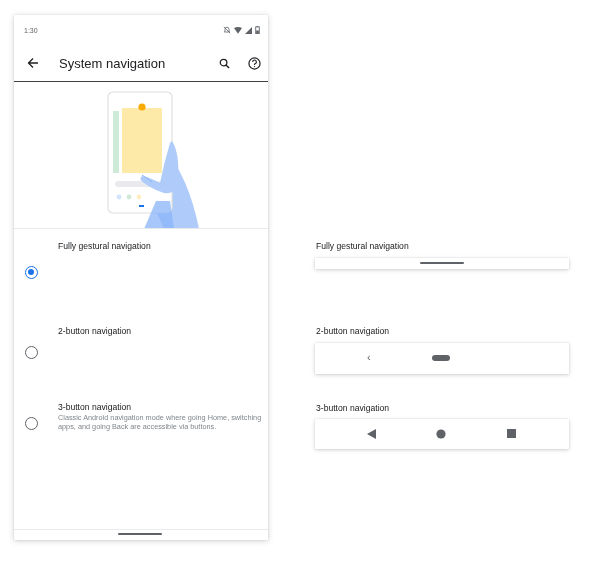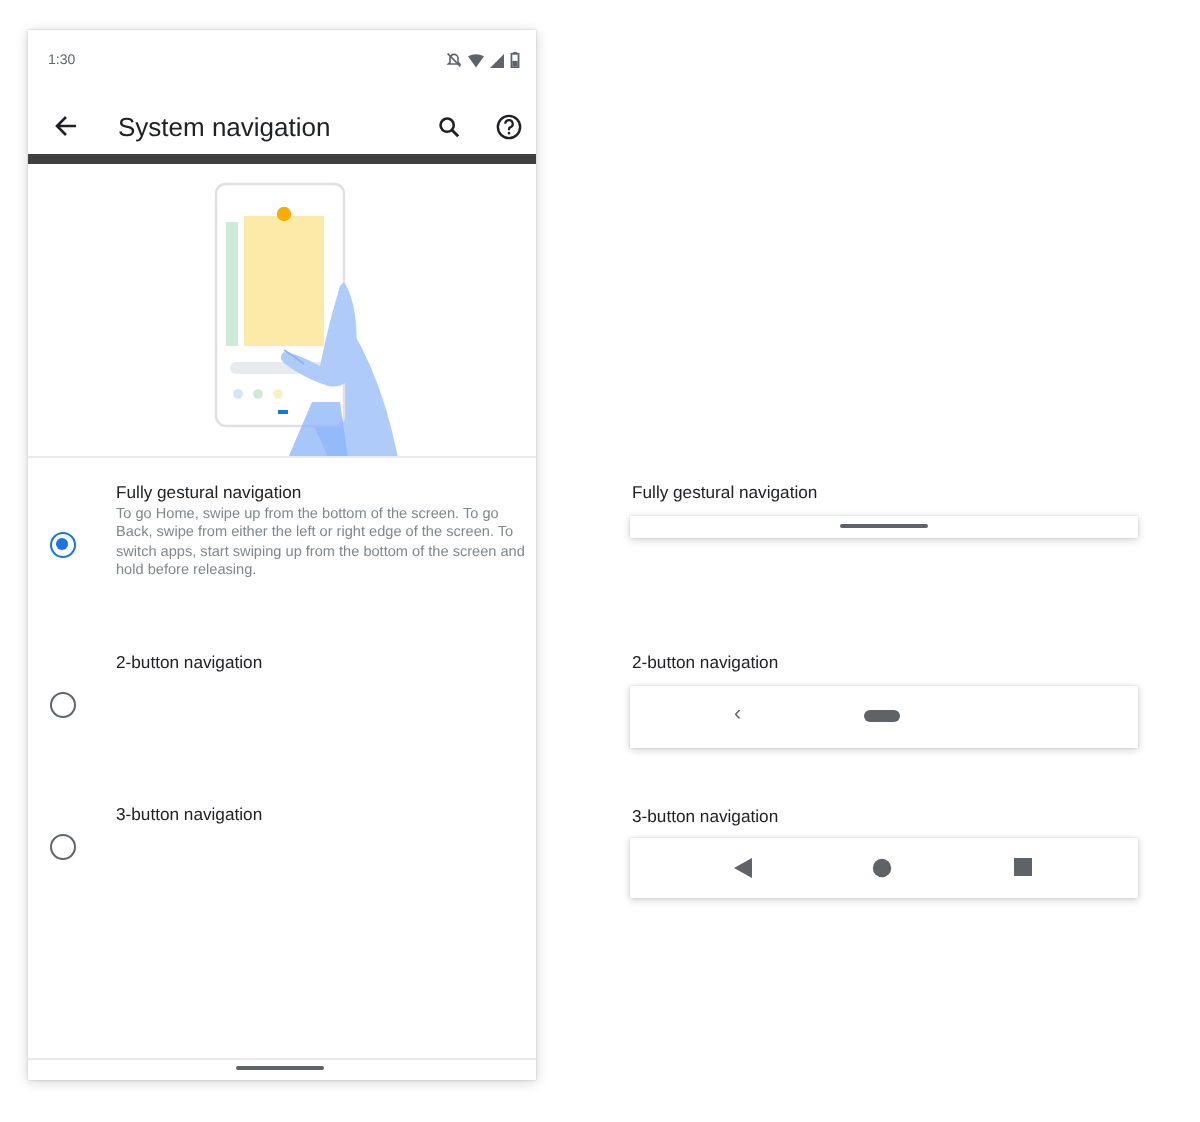--- a/index.html
+++ b/index.html
@@ -6,21 +6,21 @@
   html, body { width: 600px; height: 561px; background: #ffffff; overflow: hidden; }
   body { position: relative; font-family: "Liberation Sans", sans-serif; color: #202124; }
 
   .phone {
     position: absolute; left: 14px; top: 15px; width: 254px; height: 525px;
     background: #fff; box-shadow: 0 1px 6px rgba(0,0,0,0.18), 0 0 1px rgba(0,0,0,0.2);
   }
   .status-bar { position: absolute; left: 0; top: 0; width: 100%; height: 30px; }
   .status-time { position: absolute; left: 10px; top: 12px; font-size: 7px; color: #5f6368; }
   .status-icons { position: absolute; right: 8px; top: 11px; display: flex; gap: 3px; align-items: center; }
-  .app-bar { position: absolute; left: 0; top: 30px; width: 100%; height: 37px; border-bottom: 5px solid #404040; }
+  .app-bar { position: absolute; left: 0; top: 30px; width: 100%; height: 37px; border-bottom: 1px solid #404040; }
   .back-btn { position: absolute; left: 10px; top: 9px; width: 18px; height: 18px; display: flex; align-items: center; justify-content: center; }
   .title { position: absolute; left: 45px; top: 11px; font-size: 13px; color: #202124; }
   .search-btn { position: absolute; left: 201px; top: 9px; width: 18px; height: 18px; display:flex; align-items:center; justify-content:center; }
   .help-btn { position: absolute; left: 231px; top: 9px; width: 18px; height: 18px; display:flex; align-items:center; justify-content:center; }
 
   .illustration { position: absolute; left: 0; top: 68px; width: 100%; height: 146px; border-bottom: 1px solid #e8eaed; overflow: hidden; }
 
   .option { position: absolute; left: 0; width: 100%; }
   .radio { position: absolute; left: 11px; width: 13px; height: 13px; border-radius: 50%; border: 1.5px solid #5f6368; }
   .radio.checked { border-color: #1a73e8; }
@@ -103,31 +103,31 @@
 
       <path d="M158 58 Q166 70 164 100 Q160 112 150 110 Q138 106 130 100 Q124 96 128 93 Q134 94 140 97 L146 100 Q150 80 156 60 Z" fill="#aecbfa"></path>
       <path d="M130 146 L142 118 L156 118 L160 146 Z" fill="#8ab4f8" opacity="0.75"></path>
       <path d="M128 92 Q133 95 138 99" stroke="#8ab4f8" stroke-width="1" fill="none"></path>
     </svg>
   </div>
 
   <div class="option" style="top:226px; height:70px;">
     <div class="radio checked" style="top:25px;"></div>
     <span class="opt-title">Fully gestural navigation</span>
-    <p class="opt-desc">To go Home, swipe up from the bottom of the screen. To go Back, swipe from either the left or right edge of the screen. To switch apps, start swiping up from the bottom of the screen and hold before releasing.</p>
   </div>
 
   <div class="option" style="top:311px; height:60px;">
     <div class="radio" style="top:20px;"></div>
     <span class="opt-title">2-button navigation</span>
   </div>
 
   <div class="option" style="top:387px; height:45px;">
     <div class="radio" style="top:15px;"></div>
     <span class="opt-title">3-button navigation</span>
+    <p class="opt-desc">Classic Android navigation mode where going Home, switching apps, and going Back are accessible via buttons.</p>
   </div>
 
   <div class="nav-bar">
     <div class="gesture-pill"></div>
   </div>
 </div>
 
 <span class="preview-label" style="top:241px;">Fully gestural navigation</span>
 <div class="preview-bar" style="top:258px; height:11px;">
   <div style="position:absolute; left:105px; top:4px; width:44px; height:2px; background:#5f6368; border-radius:1px;"></div>

